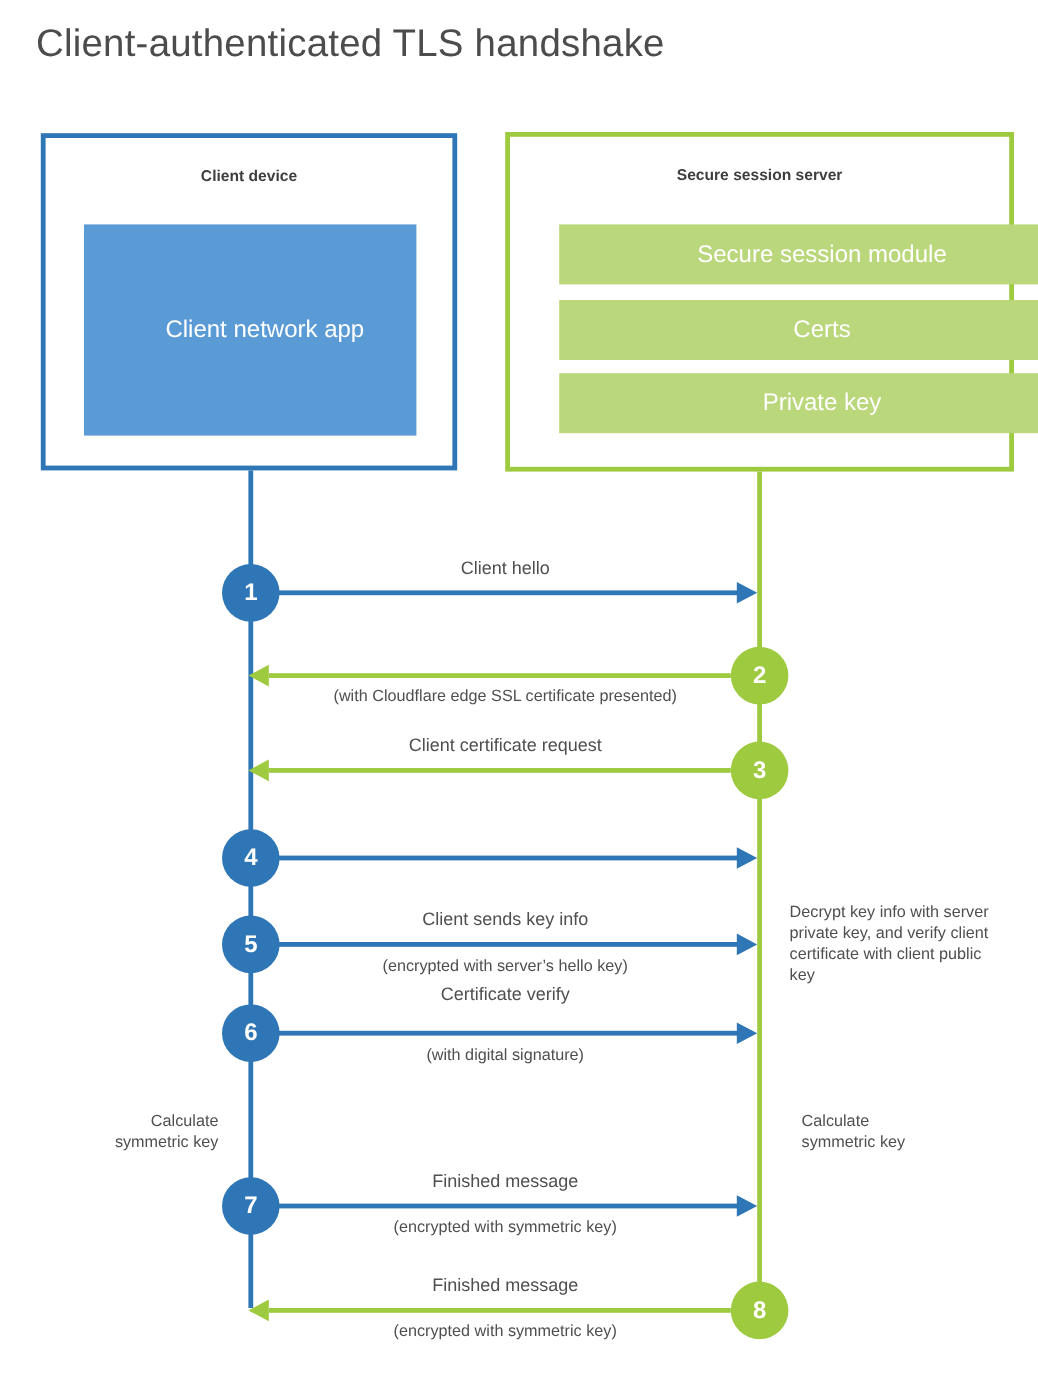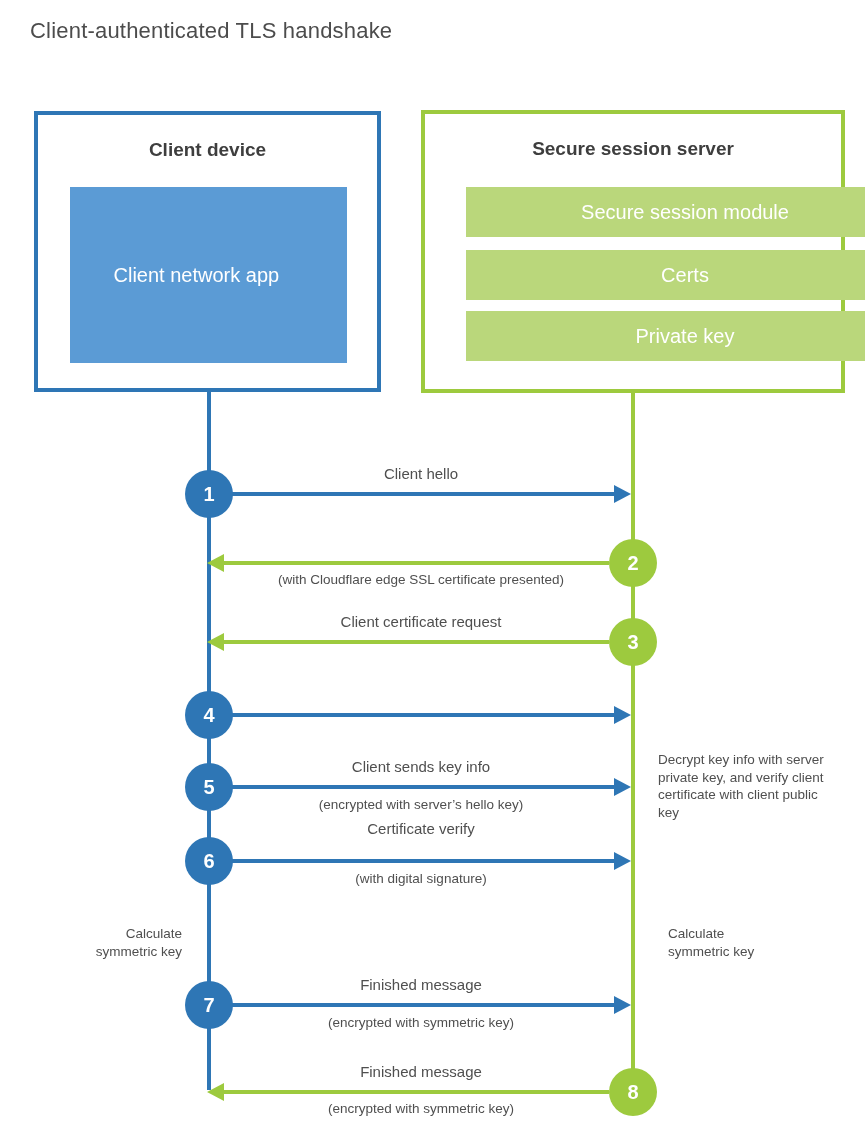--- a/index.html
+++ b/index.html
@@ -10,34 +10,34 @@
     --text-dark:#3e3e3e;
     --text-gray:#4f4f4f;
   }
   html,body{margin:0;padding:0;background:#ffffff;}
   .canvas{
     position:relative;width:865px;height:1146px;background:#ffffff;overflow:hidden;
     font-family:"Liberation Sans",sans-serif;
   }
   .page-title{
     position:absolute;left:30px;top:18px;margin:0;
-    font-size:22px;font-weight:300;color:#4c4c4c;letter-spacing:.2px;
+    font-size:32px;font-weight:300;color:#4c4c4c;letter-spacing:.2px;
   }
   
   .actor-box{position:absolute;box-sizing:border-box;background:#fff;}
   .client-box{left:34px;top:111px;width:347px;height:281px;border:4px solid var(--blue);}
   .server-box{left:421px;top:110px;width:424px;height:283px;border:4px solid var(--green);}
   .actor-title{
-    margin:24px 0 0 0;text-align:center;font-size:19px;font-weight:700;color:var(--text-dark);
+    margin:24px 0 0 0;text-align:center;font-size:13px;font-weight:700;color:var(--text-dark);
   }
   .app-box{
     position:absolute;left:70px;top:187px;width:277px;height:176px;background:var(--blue-fill);
     display:flex;align-items:center;justify-content:center;
   }
-  .app-box span{display:block;width:190px;text-align:left;color:#fff;font-size:20px;line-height:26px;}
+  .app-box span{display:block;width:190px;text-align:right;color:#fff;font-size:20px;line-height:26px;}
   .srv-bar{
     position:absolute;left:466px;width:374px;height:50px;background:var(--green-fill);
     display:flex;align-items:center;justify-content:center;color:#fff;font-size:20px;padding-left:32px;
   }
   .bar-1{top:187px;} .bar-2{top:250px;} .bar-3{top:311px;}
   
   .lifeline{position:absolute;width:4px;}
   .lifeline.blue{left:207px;top:392px;height:698px;background:var(--blue);}
   .lifeline.green{left:631px;top:393px;height:699px;background:var(--green);}
   

